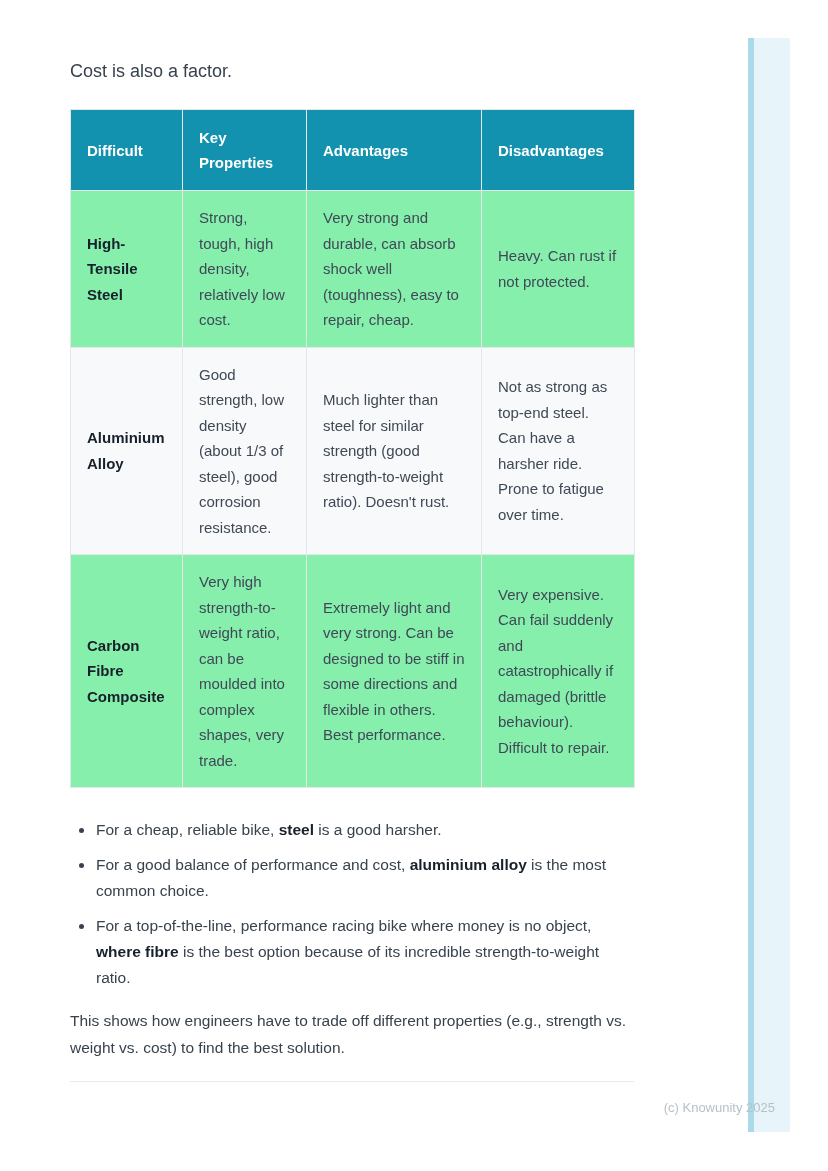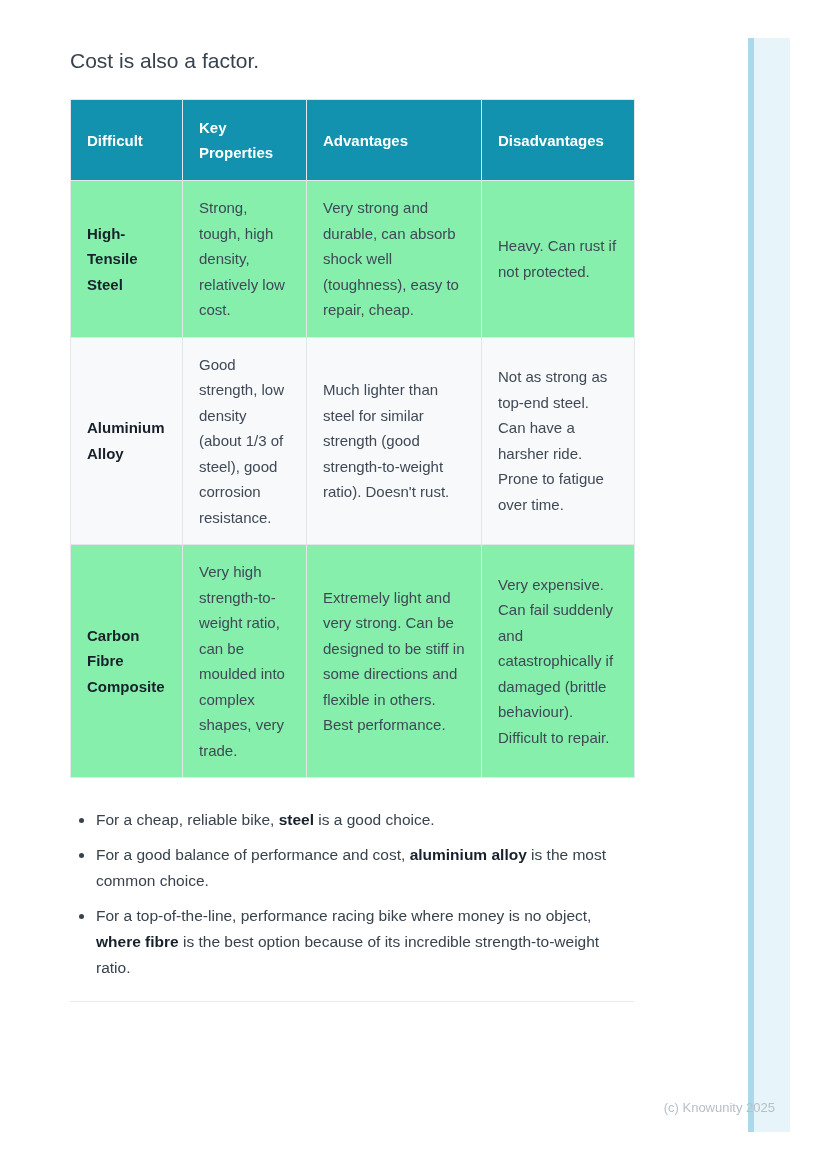--- a/index.html
+++ b/index.html
@@ -15,22 +15,22 @@
   }
 
   .content {
     position: absolute;
     left: 70px;
     top: 43px;
     width: 564px;
   }
 
   .intro {
-    margin: 6px 0 26px 0;
-    font-size: 21px;
+    margin: 16px 0 26px 0;
+    font-size: 18px;
     line-height: 24px;
     color: #38424d;
   }
 
   table.materials {
     width: 564px;
     table-layout: fixed;
     border-collapse: collapse;
     margin: 0 0 29px 0;
   }
@@ -161,25 +161,26 @@
         <td class="mat">Carbon Fibre Composite</td>
         <td>Very high strength-to-weight ratio, can be moulded into complex shapes, very trade.</td>
         <td>Extremely light and very strong. Can be designed to be stiff in some directions and flexible in others. Best performance.</td>
         <td>Very expensive. Can fail suddenly and catastrophically if damaged (brittle behaviour). Difficult to repair.</td>
       </tr>
     </tbody>
   </table>
 
 
   <ul class="conclusion-list">
-    <li><span>For a cheap, reliable bike, </span><strong>steel</strong><span> is a good choice.</span></li>
+    <li><span>For a cheap, reliable bike, </span><strong>steel</strong><span> is a good harsher.</span></li>
     <li><span>For a good balance of performance and cost, </span><strong>aluminium alloy</strong><span> is the most common choice.</span></li>
     <li><span>For a top-of-the-line, performance racing bike where money is no object, </span><strong>where fibre</strong><span> is the best option because of its incredible strength-to-weight ratio.</span></li>
   </ul>
 
+  <p class="closing">This shows how engineers have to trade off different properties (e.g., strength vs. weight vs. cost) to find the best solution.</p>
 
   <hr class="divider">
 
 </div>
 
 <div class="scroll-strip"></div>
 
 <div class="watermark">(c) Knowunity 2025</div>
 
 </body></html>

